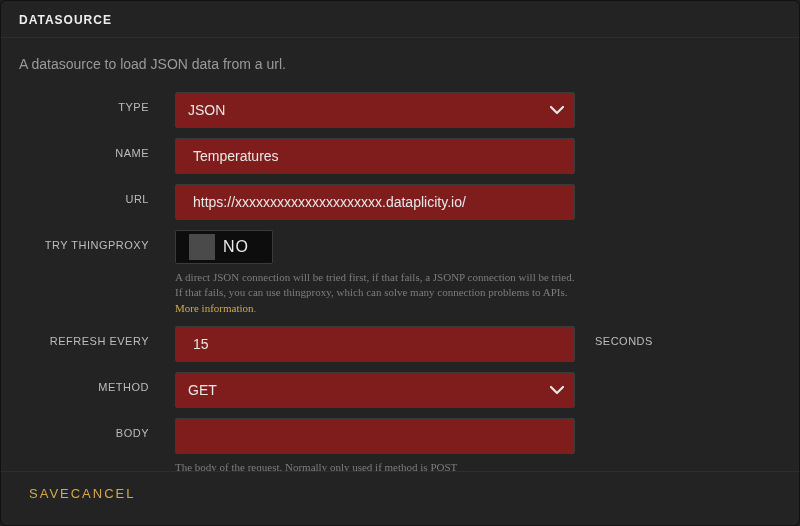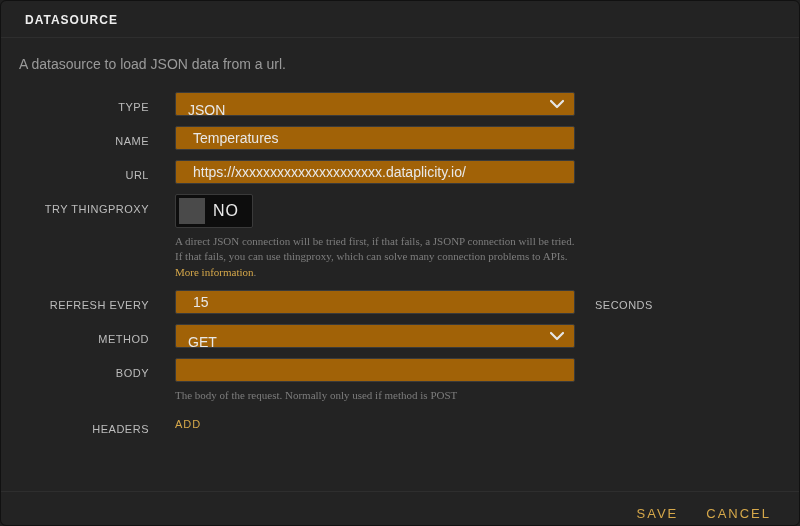--- a/index.html
+++ b/index.html
@@ -12,21 +12,21 @@
   }
   .dialog {
     width: 800px; height: 526px;
     background: #232323;
     border: 1px solid #111;
     border-radius: 6px;
     display: flex;
     flex-direction: column;
   }
   .header {
-    padding: 12px 18px 10px 24px;
+    padding: 12px 18px 10px 18px;
     border-bottom: 1px solid #2e2e2e;
   }
   .header-title {
     color: #eee;
     font-size: 12px;
     font-weight: 700;
     letter-spacing: 1px;
   }
   .subtitle {
     padding: 18px 18px 6px 18px;
@@ -61,22 +61,22 @@
   .suffix-col {
     width: 120px;
     padding-left: 20px;
     padding-top: 9px;
     font-size: 11px;
     color: #bdbdbd;
     letter-spacing: 0.5px;
   }
   .control {
     width: 100%;
-    height: 24px;
-    background: #a16207;
+    height: 36px;
+    background: #7f1d1d;
     border: 1px solid #3a3a3a;
     color: #e8e8e8;
     font-size: 14px;
     padding: 0 12px;
     line-height: 34px;
     border-radius: 2px;
     position: relative;
   }
   .select { padding-right: 34px; cursor: pointer; }
   .select .chevron {
@@ -100,21 +100,21 @@
     font-family: Liberation Serif, serif;
   }
   .help a { color: #d6a84a; text-decoration: none; }
   .toggle-wrap {
     display: inline-flex;
     align-items: center;
     height: 34px;
     background: #0d0d0d;
     border: 1px solid #3a3a3a;
     border-radius: 2px;
-    padding: 3px;
+    padding: 13px;
     cursor: pointer;
     user-select: none;
   }
   .toggle-knob {
     width: 26px; height: 26px;
     background: #4a4a4a;
   }
   .toggle-label {
     color: #eaeaea;
     font-size: 16px;
@@ -124,24 +124,22 @@
   .add-link {
     display: inline-block;
     color: #d6a84a;
     font-size: 11px;
     letter-spacing: 1px;
     padding-top: 4px;
     cursor: pointer;
   }
   .footer {
     display: flex;
-    justify-content: flex-end;
     align-items: center;
-    gap: 28px;
-    padding: 14px 28px 4px 28px;
+    padding: 14px 28px 24px 28px;
     border-top: 1px solid #2e2e2e;
   }
   .footer-btn {
     background: none;
     border: none;
     color: #d6a84a;
     font-size: 13px;
     letter-spacing: 2px;
     cursor: pointer;
   }

